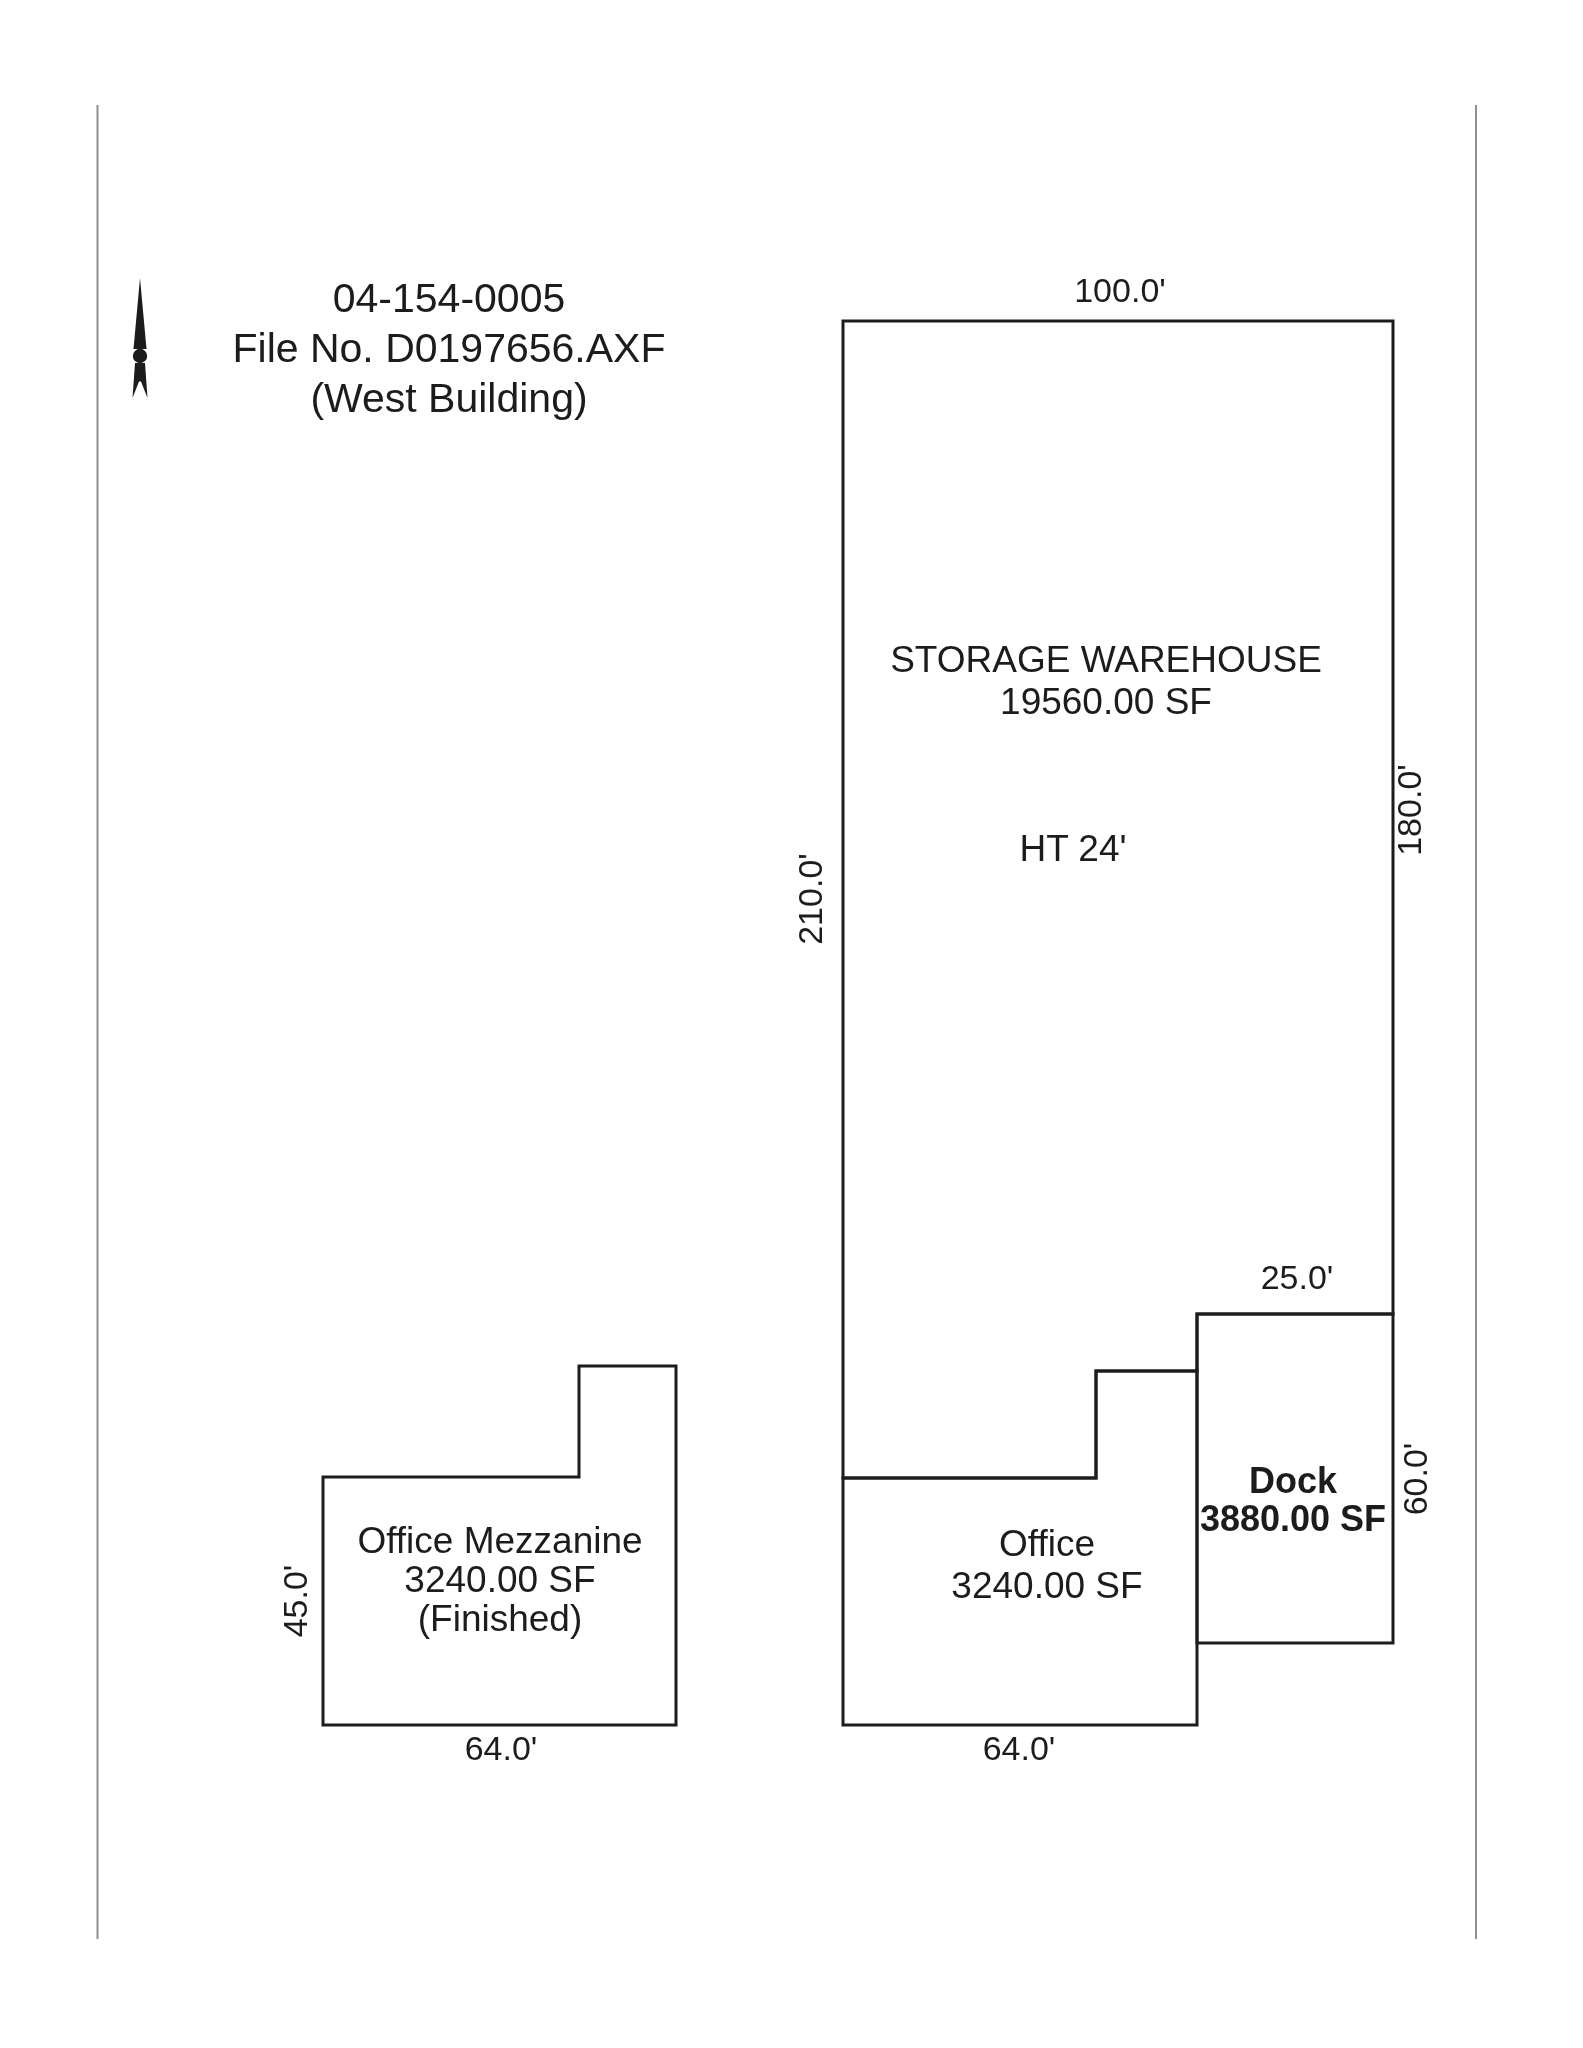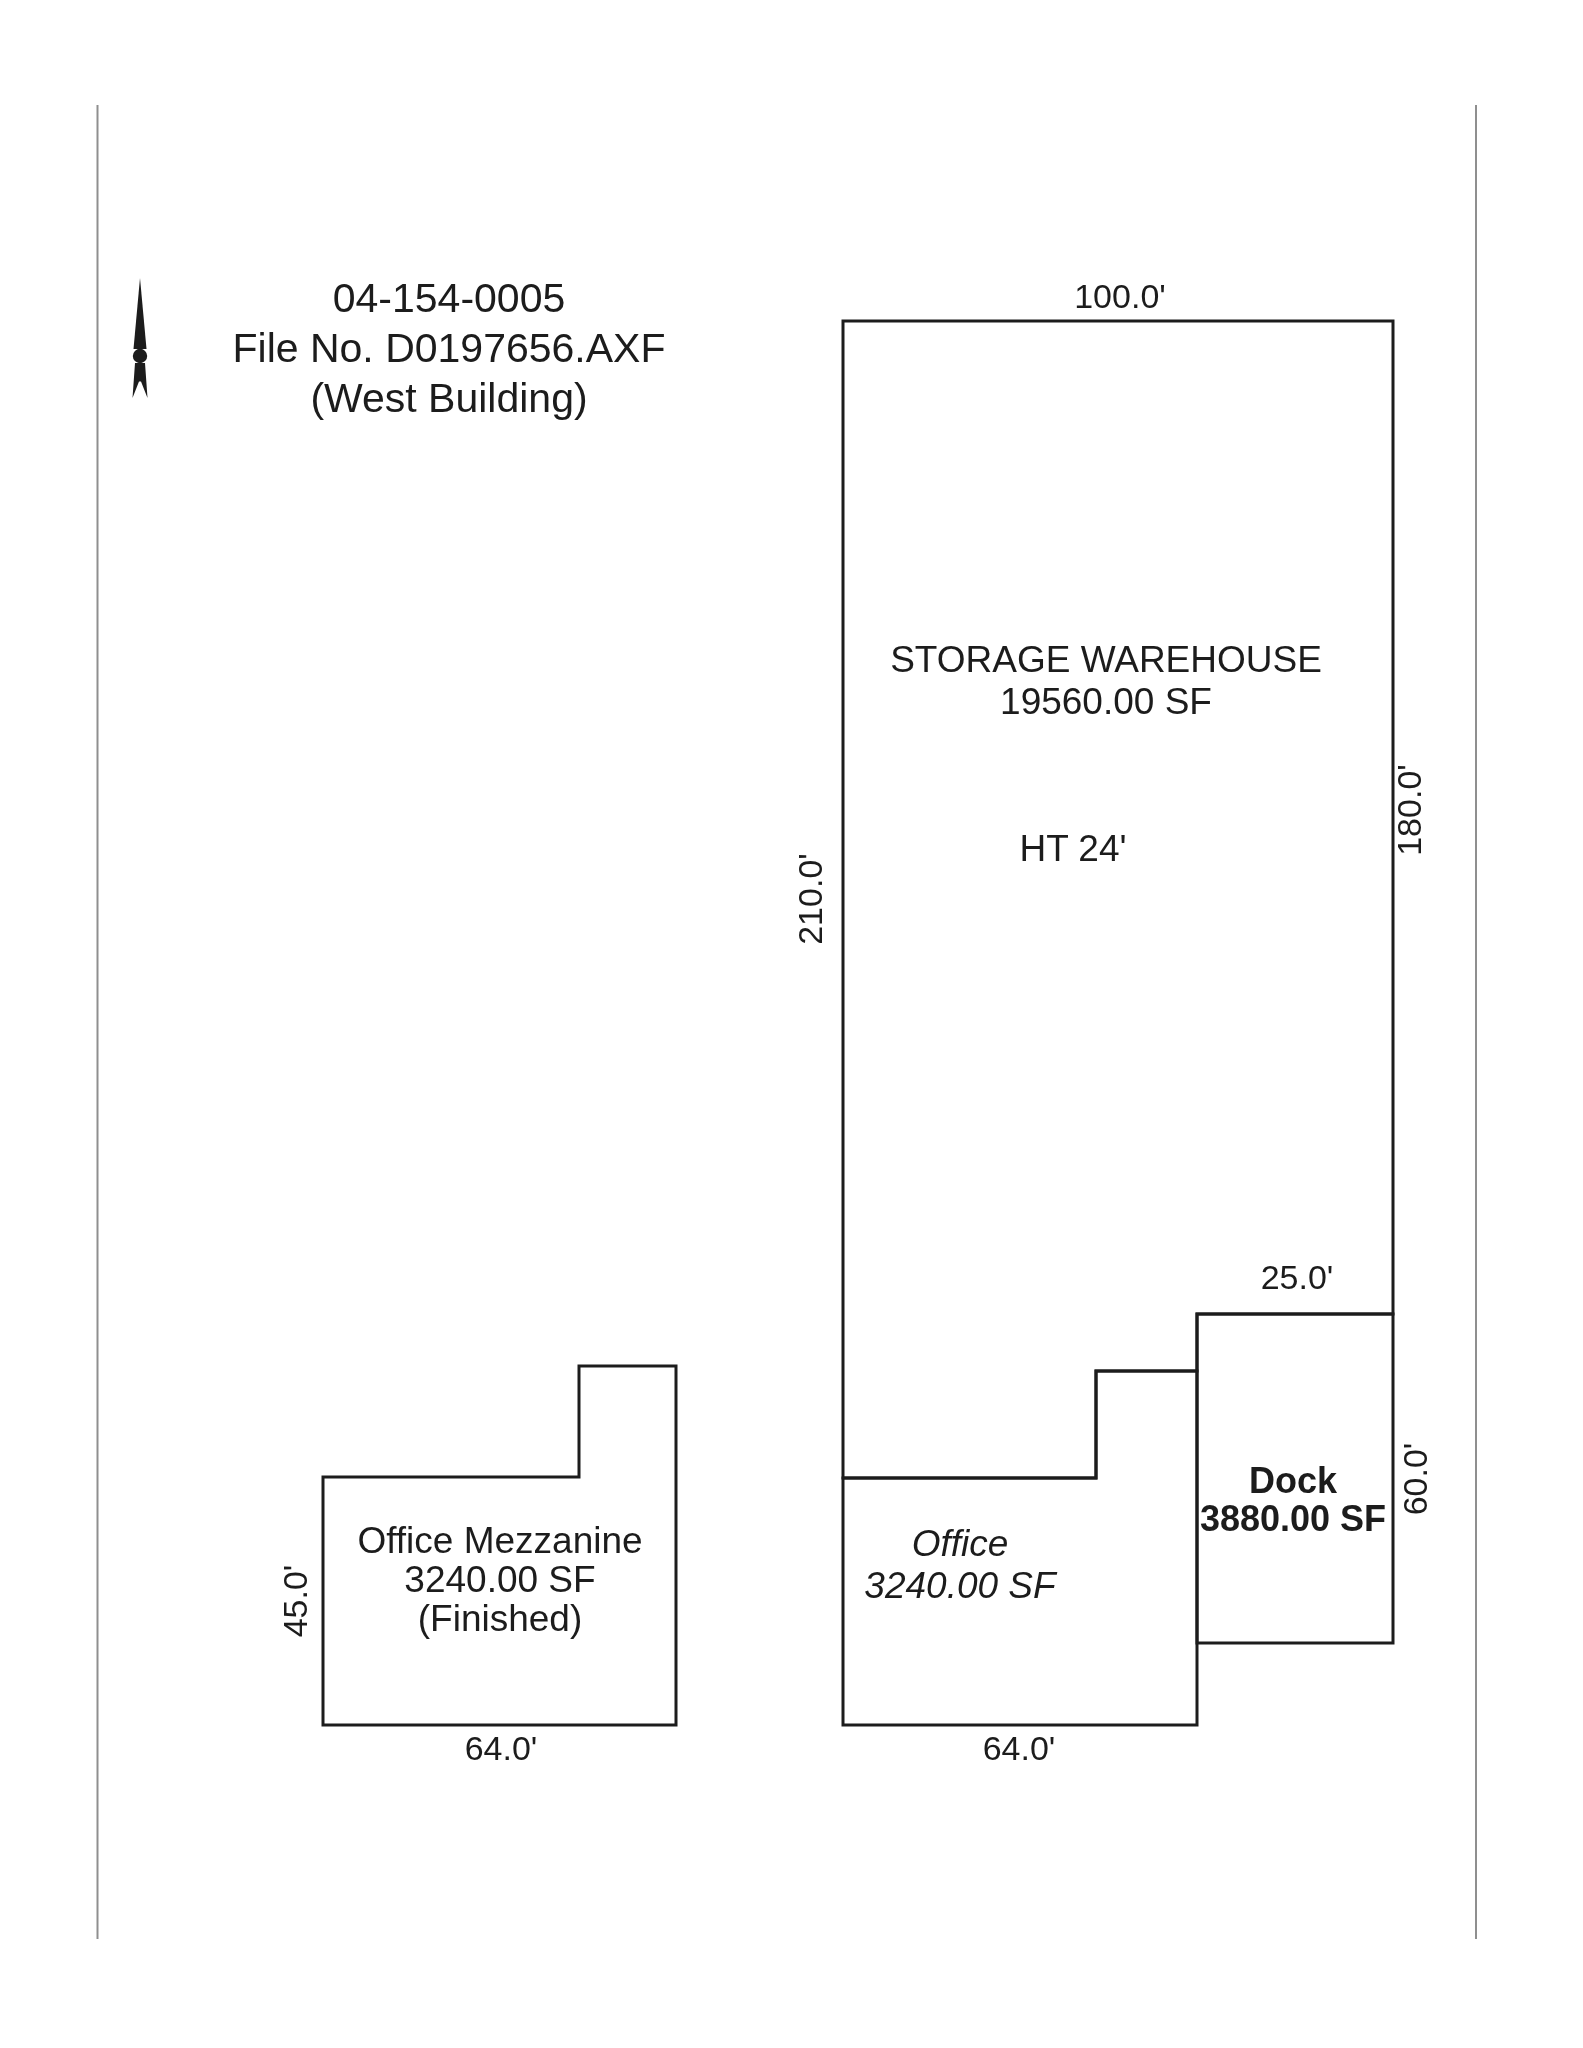--- a/index.html
+++ b/index.html
@@ -63,32 +63,32 @@
     <div>File No. D0197656.AXF</div>
     <div>(West Building)</div>
   </div>
 
   <div class="lbl lh42" style="left:1106px; top:681px;">
     <div>STORAGE WAREHOUSE</div>
     <div>19560.00 SF</div>
   </div>
   <div class="lbl" style="left:1073px; top:849px;">HT 24'</div>
 
-  <div class="lbl dim" style="left:1120px; top:296px;">100.0'</div>
+  <div class="lbl dim" style="left:1120px; top:290px;">100.0'</div>
   <div class="lbl dim vert" style="left:810px;  top:899px;">210.0'</div>
   <div class="lbl dim vert" style="left:1409px; top:810px;">180.0'</div>
 
   <div class="lbl lh38" style="left:1293px; top:1500px;">
     <div>Dock</div>
     <div>3880.00 SF</div>
   </div>
   <div class="lbl dim" style="left:1297px; top:1277px;">25.0'</div>
   <div class="lbl dim vert" style="left:1415px; top:1479px;">60.0'</div>
 
-  <div class="lbl lh42" style="left:960px; top:1565px;font-style:italic;">
+  <div class="lbl lh42" style="left:1047px; top:1565px;">
     <div>Office</div>
     <div>3240.00 SF</div>
   </div>
   <div class="lbl dim" style="left:1019px; top:1748px;">64.0'</div>
 
   <div class="lbl lh39" style="left:500px; top:1579px;">
     <div>Office Mezzanine</div>
     <div>3240.00 SF</div>
     <div>(Finished)</div>
   </div>

